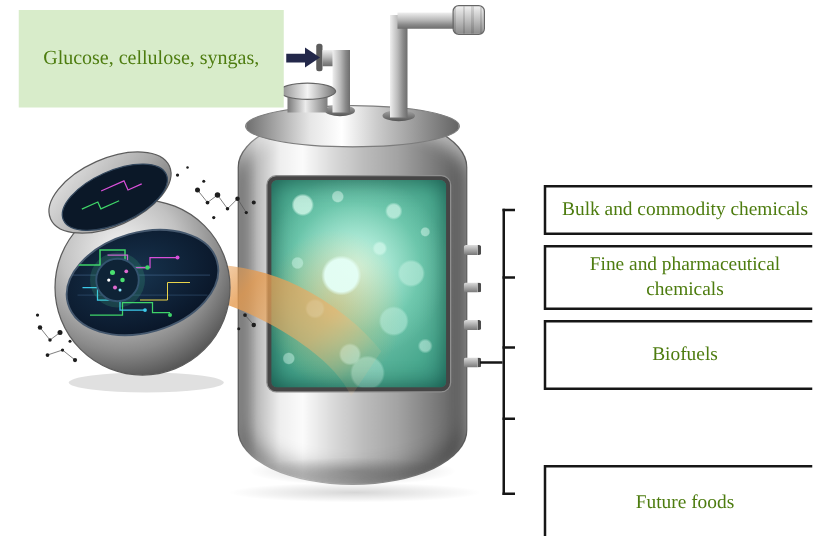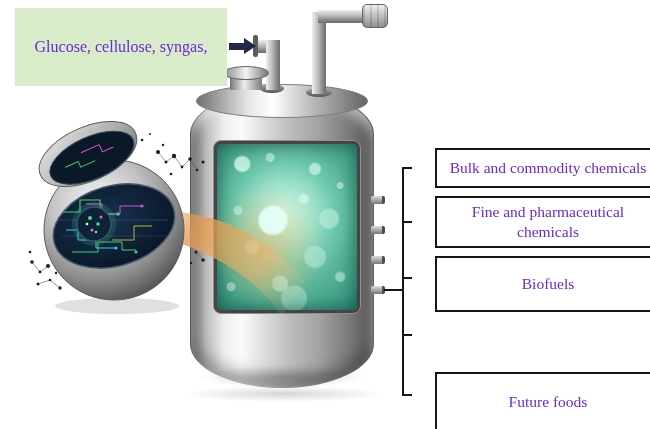--- a/index.html
+++ b/index.html
@@ -1,18 +1,18 @@
 <!DOCTYPE html>
 <html><head>
 <meta charset="utf-8">
 <style>
   html,body{margin:0;padding:0;background:#fff;}
   .fig{
     position:relative;width:650px;height:429px;background:#ffffff;overflow:hidden;
-    font-family:"Liberation Serif","DejaVu Serif",serif;color:#6d28d9;
+    font-family:"Liberation Serif","DejaVu Serif",serif;color:#4d7c0f;
   }
   .abs{position:absolute;}
 
   
   .feed-box{
     left:15px;top:8px;width:212px;height:78px;background:#d8ecca;
     display:flex;flex-direction:column;justify-content:center;align-items:center;
     font-size:16px;text-align:center;line-height:1.5;z-index:7;
   }
   .feed-box sub{font-size:11px;}

